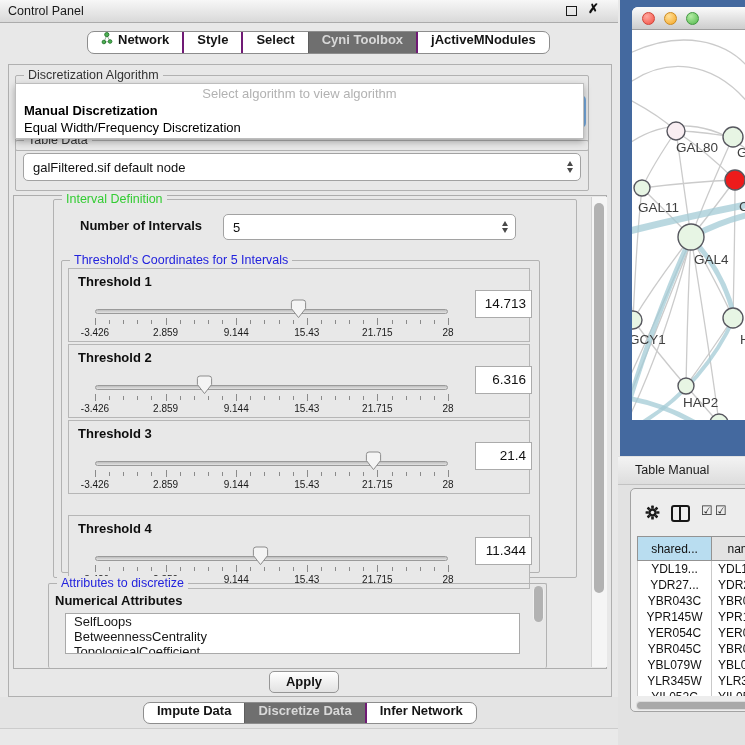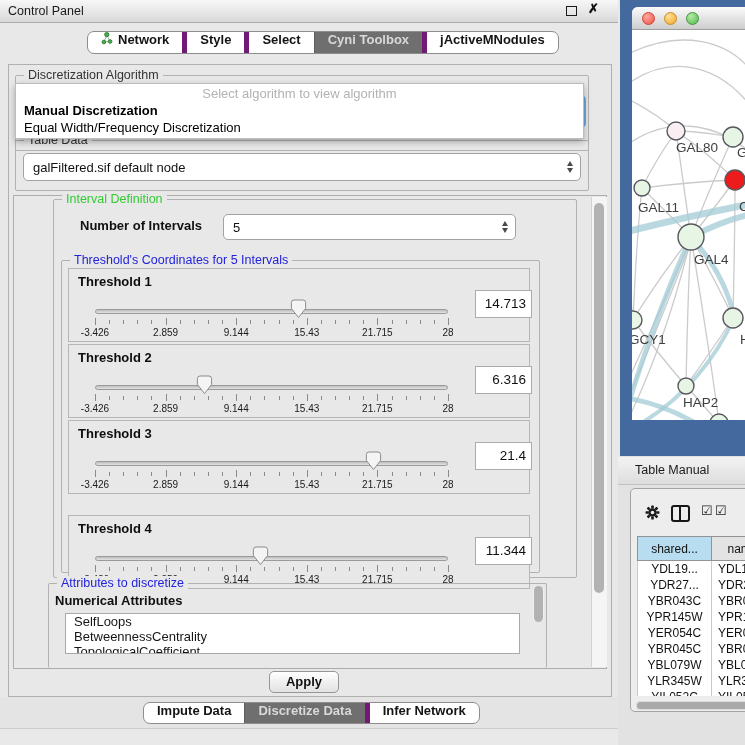--- a/index.html
+++ b/index.html
@@ -11,21 +11,21 @@
   #cp-titlebar{left:0;top:0;width:618px;height:22px;background:linear-gradient(#f7f7f7,#d9d9d9);
                border-bottom:1px solid #ababab;}
   #cp-title{left:8px;top:0;line-height:22px;font-size:12.5px;color:#1a1a1a;}
   #float-icon{left:566px;top:6px;width:9px;height:8px;border:1.5px solid #1a1a1a;background:transparent;}
   #close-icon{left:588px;top:1px;font-size:13px;font-weight:bold;color:#111;}
 
   
   .segbar{display:flex;background:#fff;border:1px solid #8d8d8d;border-radius:7px;overflow:hidden;
           font-size:13px;font-weight:bold;height:21px;align-items:stretch;}
   .segbar .seg{display:flex;padding:0 13px;white-space:nowrap;color:#141414;}
-  .segbar .seg + .seg{border-left:5px solid #701a75;}
+  .segbar .seg + .seg{border-left:2px solid #701a75;}
   .segbar .seg.sel{background:#6f6f6f;color:#d9d9d9;border-left:1px solid #5e5e5e;}
   #top-tabs{left:87px;top:31px;}
   #bottom-tabs{left:143px;top:702px;height:20px;}
 
   
   #main-panel{left:8px;top:64px;width:604px;height:633px;background:#e8e8e8;border:1px solid #b0b0b0;box-sizing:border-box;}
   .gbox{position:absolute;border:1px solid #b2b2b2;border-radius:2px;box-sizing:border-box;}
   .glabel{position:absolute;top:-8px;left:8px;background:#e8e8e8;padding:0 4px;font-size:12.5px;white-space:nowrap;}
   .glabel.green{color:#33cc33;}
   .glabel.blue{color:#2222dd;}

